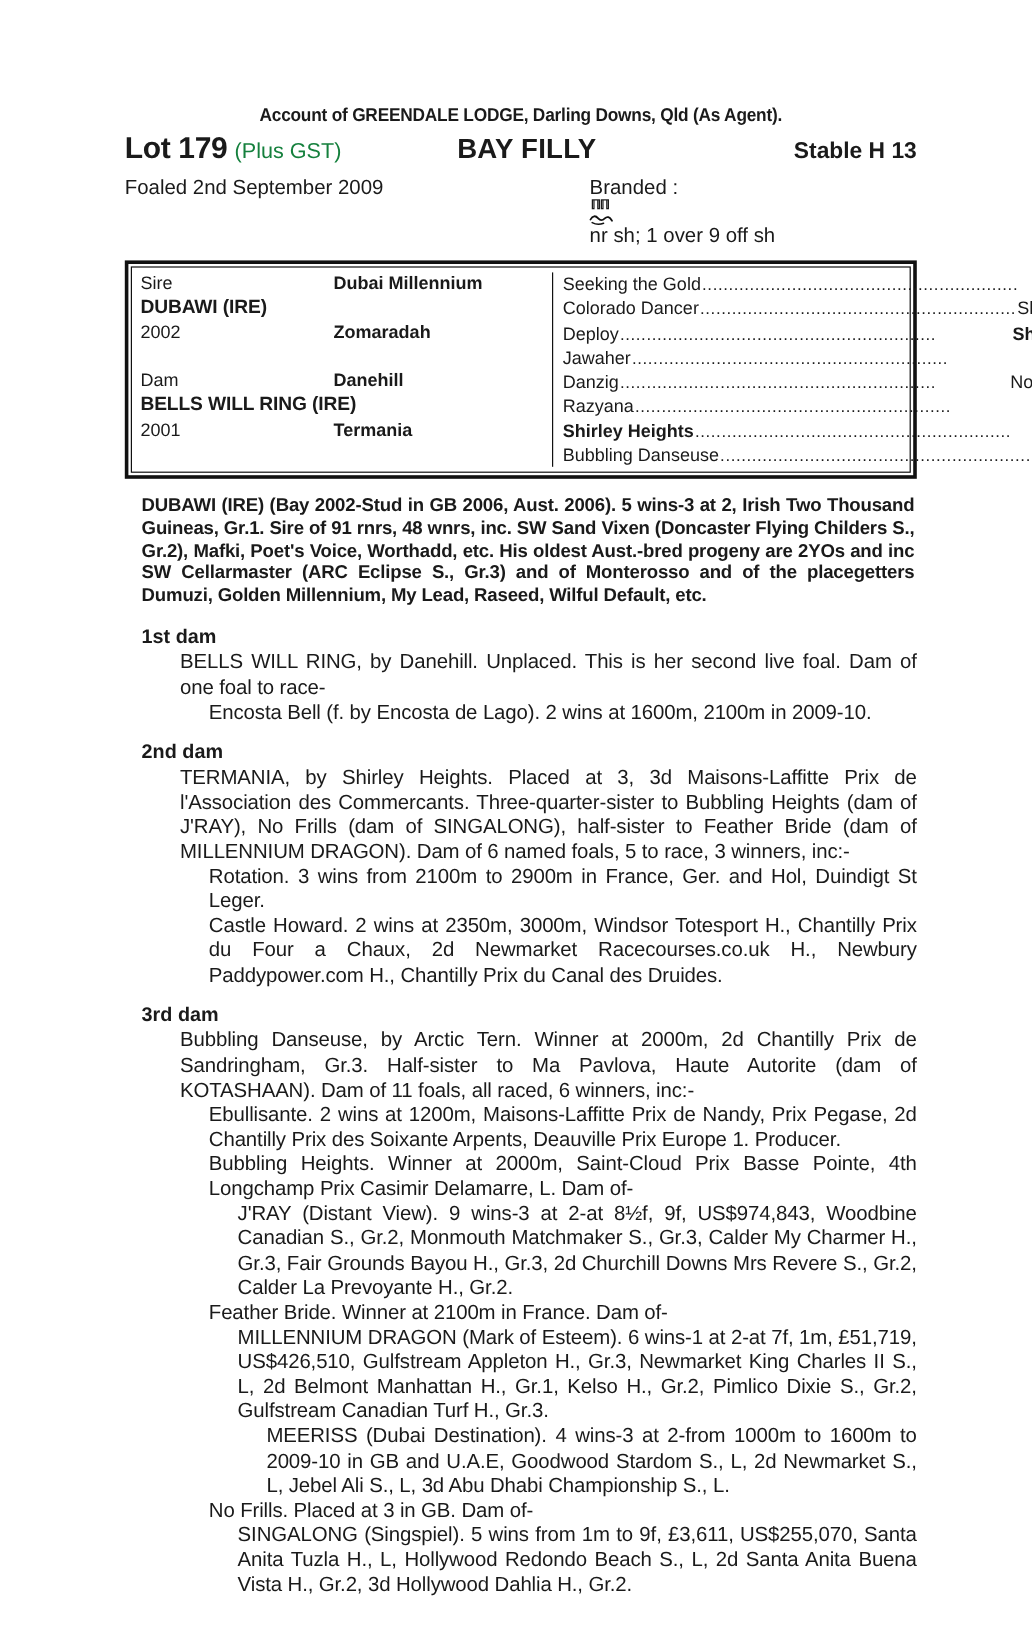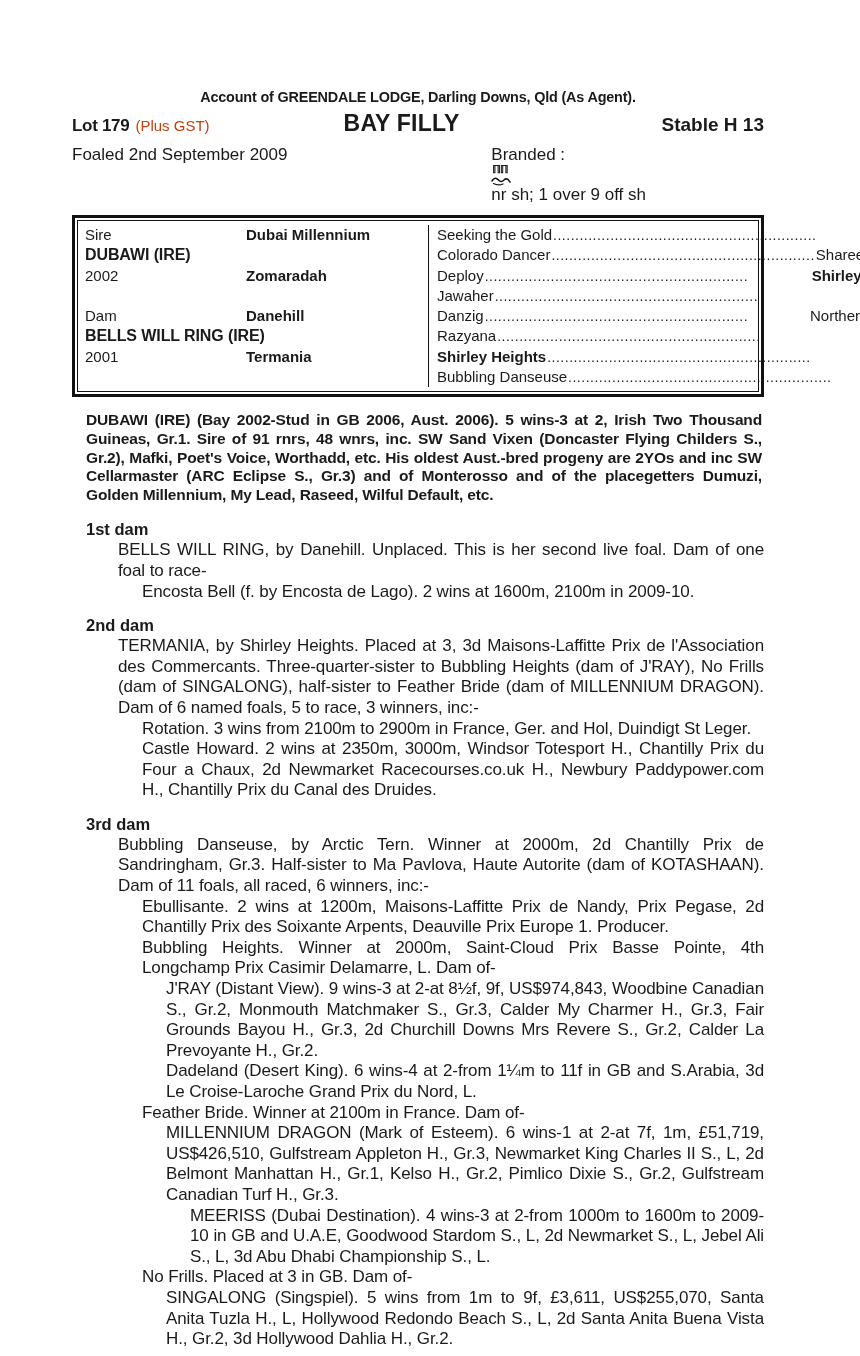--- a/index.html
+++ b/index.html
@@ -14,21 +14,21 @@
     font-family: "Liberation Sans", sans-serif;
     color: #1a1a1a;
     -webkit-font-smoothing: antialiased;
   }
   .page {
     position: absolute;
     left: 0; top: 0;
     width: 860px;
     height: 1356px;
     box-sizing: border-box;
-    padding: 88px 96px 0 72px;
+    padding: 88px 96px 0 104px;
   }
 
   
   .account-line {
     text-align: center;
     font-weight: bold;
     font-size: 15.5px;
     letter-spacing: -0.2px;
     transform: scaleX(0.93);
     transform-origin: center;
@@ -37,27 +37,27 @@
   }
   .lot-row {
     display: flex;
     align-items: baseline;
     justify-content: space-between;
     margin: 4px 0 2px 0;
   }
   .lot-left { display: flex; align-items: baseline; white-space: nowrap; }
   .lot-num {
     font-weight: bold;
-    font-size: 17px;
+    font-size: 25px;
     letter-spacing: -0.3px;
   }
   .gst {
-    font-size: 15px;
+    font-size: 18px;
     margin-left: 6px;
-    color: #c2410c;
+    color: #15803d;
   }
   .colour-sex {
     font-weight: bold;
     font-size: 23px;
     letter-spacing: 0.2px;
     position: relative;
     left: -34px;
   }
   .stable {
     font-weight: bold;
@@ -302,21 +302,20 @@
         <p class="blk lvl0">TERMANIA, by Shirley Heights. Placed at 3, 3d Maisons-Laffitte Prix de l'Association des Commercants. Three-quarter-sister to Bubbling Heights (dam of <b>J'RAY</b>), No Frills (dam of <b>SINGALONG</b>), half-sister to Feather Bride (dam of <b>MILLENNIUM DRAGON</b>). Dam of 6 named foals, 5 to race, <b>3 winners</b>, inc:-</p>
         <p class="blk lvl1">Rotation. <b>3 wins</b> from 2100m to 2900m in France, Ger. and Hol, Duindigt St Leger.</p>
         <p class="blk lvl1">Castle Howard. <b>2 wins</b> at 2350m, 3000m, Windsor Totesport H., Chantilly Prix du Four a Chaux, 2d Newmarket Racecourses.co.uk H., Newbury Paddypower.com H., Chantilly Prix du Canal des Druides.</p>
       </div>
       <div class="sect">
         <div class="dam-head">3rd dam</div>
         <p class="blk lvl0"><b>Bubbling Danseuse</b>, by Arctic Tern. <b>Winner</b> at 2000m, 2d Chantilly Prix de Sandringham, <b>Gr.3</b>. Half-sister to <b>Ma Pavlova</b>, Haute Autorite (dam of <b>KOTASHAAN</b>). Dam of 11 foals, all raced, <b>6 winners</b>, inc:-</p>
         <p class="blk lvl1">Ebullisante. <b>2 wins</b> at 1200m, Maisons-Laffitte Prix de Nandy, Prix Pegase, 2d Chantilly Prix des Soixante Arpents, Deauville Prix Europe 1. Producer.</p>
         <p class="blk lvl1">Bubbling Heights. <b>Winner</b> at 2000m, Saint-Cloud Prix Basse Pointe, 4th Longchamp Prix Casimir Delamarre, <b>L</b>. Dam of-</p>
         <p class="blk lvl2"><b>J'RAY</b> (Distant View). <b>9 wins</b>-3 at 2-at 8½f, 9f, US$974,843, Woodbine Canadian S., <b>Gr.2</b>, Monmouth Matchmaker S., <b>Gr.3</b>, Calder My Charmer H., <b>Gr.3</b>, Fair Grounds Bayou H., <b>Gr.3</b>, 2d Churchill Downs Mrs Revere S., <b>Gr.2</b>, Calder La Prevoyante H., <b>Gr.2</b>.</p>
-        <p class="blk lvl2"><b>Dadeland</b> (Desert King). <b>6 wins</b>-4 at 2-from 1¼m to 11f in GB and S.Arabia, 3d Le Croise-Laroche Grand Prix du Nord, <b>L</b>.</p>
         <p class="blk lvl1">Feather Bride. <b>Winner</b> at 2100m in France. Dam of-</p>
         <p class="blk lvl2"><b>MILLENNIUM DRAGON</b> (Mark of Esteem). <b>6 wins</b>-1 at 2-at 7f, 1m, £51,719, US$426,510, Gulfstream Appleton H., <b>Gr.3</b>, Newmarket King Charles II S., <b>L</b>, 2d Belmont Manhattan H., <b>Gr.1</b>, Kelso H., <b>Gr.2</b>, Pimlico Dixie S., <b>Gr.2</b>, Gulfstream Canadian Turf H., <b>Gr.3</b>.</p>
         <p class="blk lvl3"><b>MEERISS</b> (Dubai Destination). <b>4 wins</b>-3 at 2-from 1000m to 1600m to 2009-10 in GB and U.A.E, Goodwood Stardom S., <b>L</b>, 2d Newmarket S., <b>L</b>, Jebel Ali S., <b>L</b>, 3d Abu Dhabi Championship S., <b>L</b>.</p>
         <p class="blk lvl1">No Frills. Placed at 3 in GB. Dam of-</p>
         <p class="blk lvl2"><b>SINGALONG</b> (Singspiel). <b>5 wins</b> from 1m to 9f, £3,611, US$255,070, Santa Anita Tuzla H., <b>L</b>, Hollywood Redondo Beach S., <b>L</b>, 2d Santa Anita Buena Vista H., <b>Gr.2</b>, 3d Hollywood Dahlia H., <b>Gr.2</b>.</p>
       </div>
     </div>
 
 </div>
 

